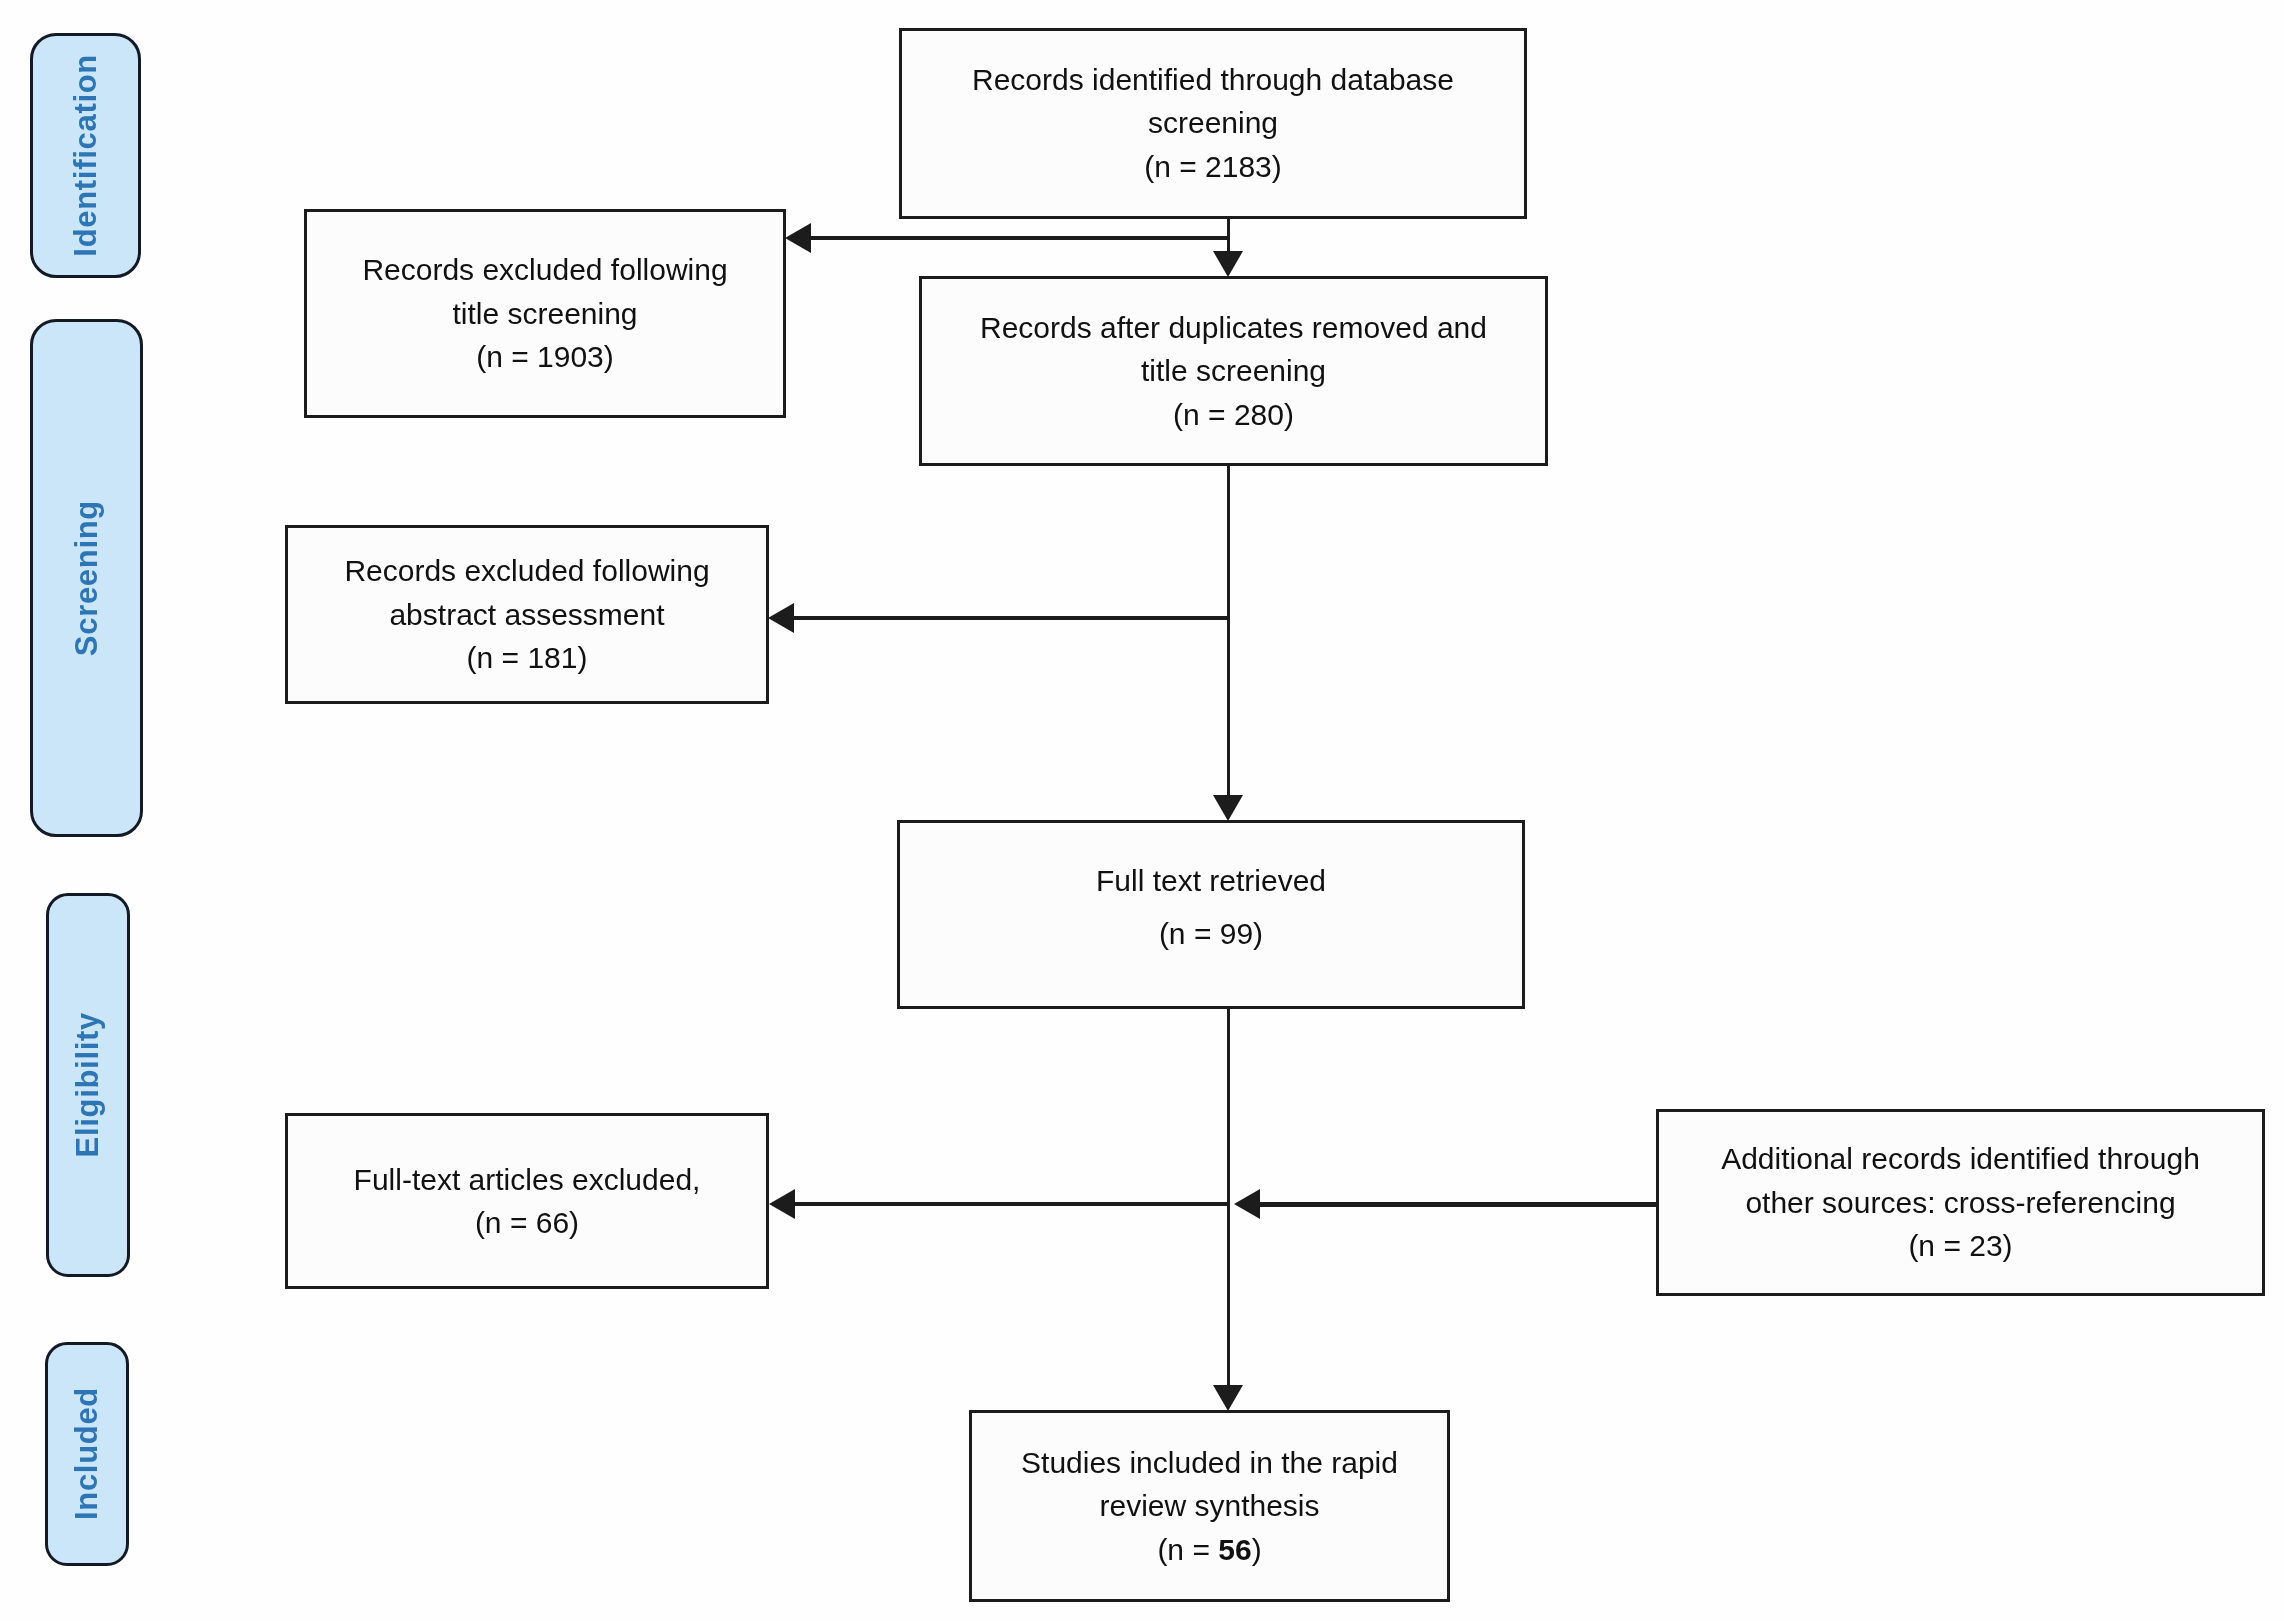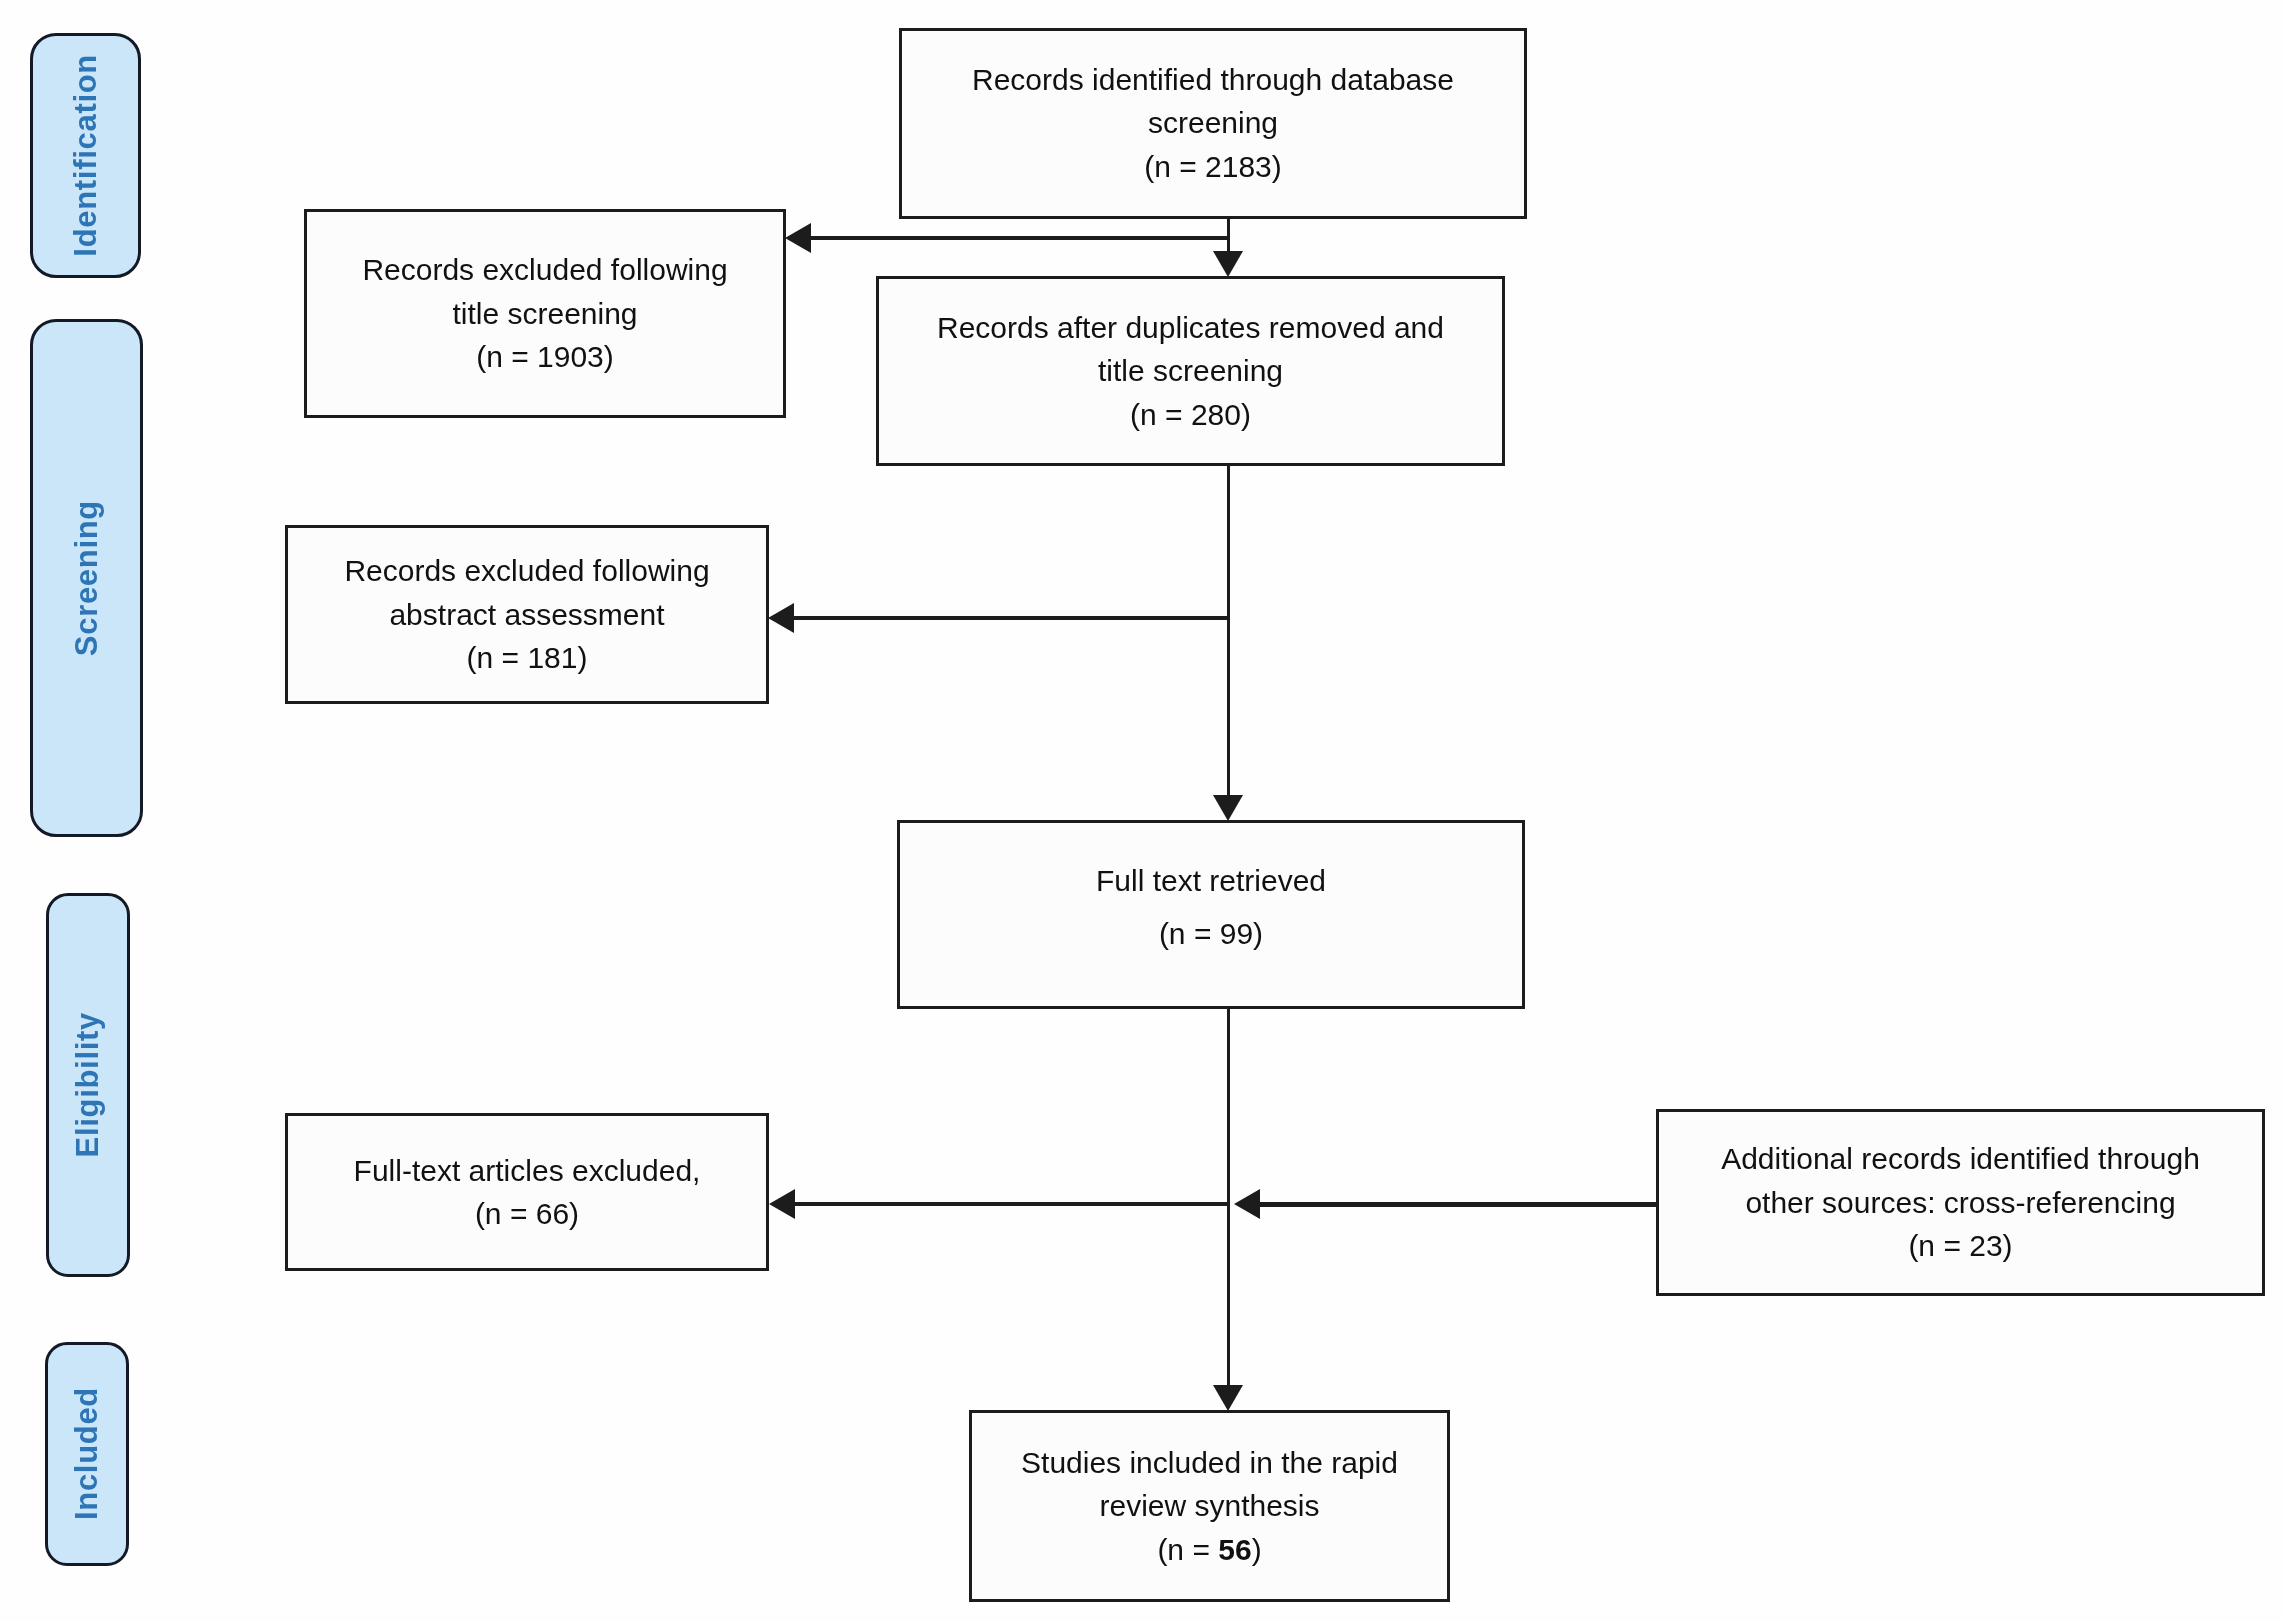--- a/index.html
+++ b/index.html
@@ -101,38 +101,38 @@
     <div class="line">screening</div>
     <div class="line">(n = 2183)</div>
   </div>
 
   <div class="fbox" style="left:304px; top:209px; width:482px; height:209px;">
     <div class="line">Records excluded following</div>
     <div class="line">title screening</div>
     <div class="line">(n = 1903)</div>
   </div>
 
-  <div class="fbox" style="left:876px; top:276px; width:629px; height:190px;">
+  <div class="fbox" style="left:919px; top:276px; width:629px; height:190px;">
     <div class="line">Records after duplicates removed and</div>
     <div class="line">title screening</div>
     <div class="line">(n = 280)</div>
   </div>
 
   <div class="fbox" style="left:285px; top:525px; width:484px; height:179px;">
     <div class="line">Records excluded following</div>
     <div class="line">abstract assessment</div>
     <div class="line">(n = 181)</div>
   </div>
 
   <div class="fbox align-top" style="left:897px; top:820px; width:628px; height:189px;">
     <div class="line">Full text retrieved</div>
     <div class="line">(n = 99)</div>
   </div>
 
-  <div class="fbox" style="left:285px; top:1113px; width:484px; height:158px;">
+  <div class="fbox" style="left:285px; top:1113px; width:484px; height:176px;">
     <div class="line">Full-text articles excluded,</div>
     <div class="line">(n = 66)</div>
   </div>
 
   <div class="fbox" style="left:1656px; top:1109px; width:609px; height:187px;">
     <div class="line">Additional records identified through</div>
     <div class="line">other sources: cross-referencing</div>
     <div class="line">(n = 23)</div>
   </div>
 

